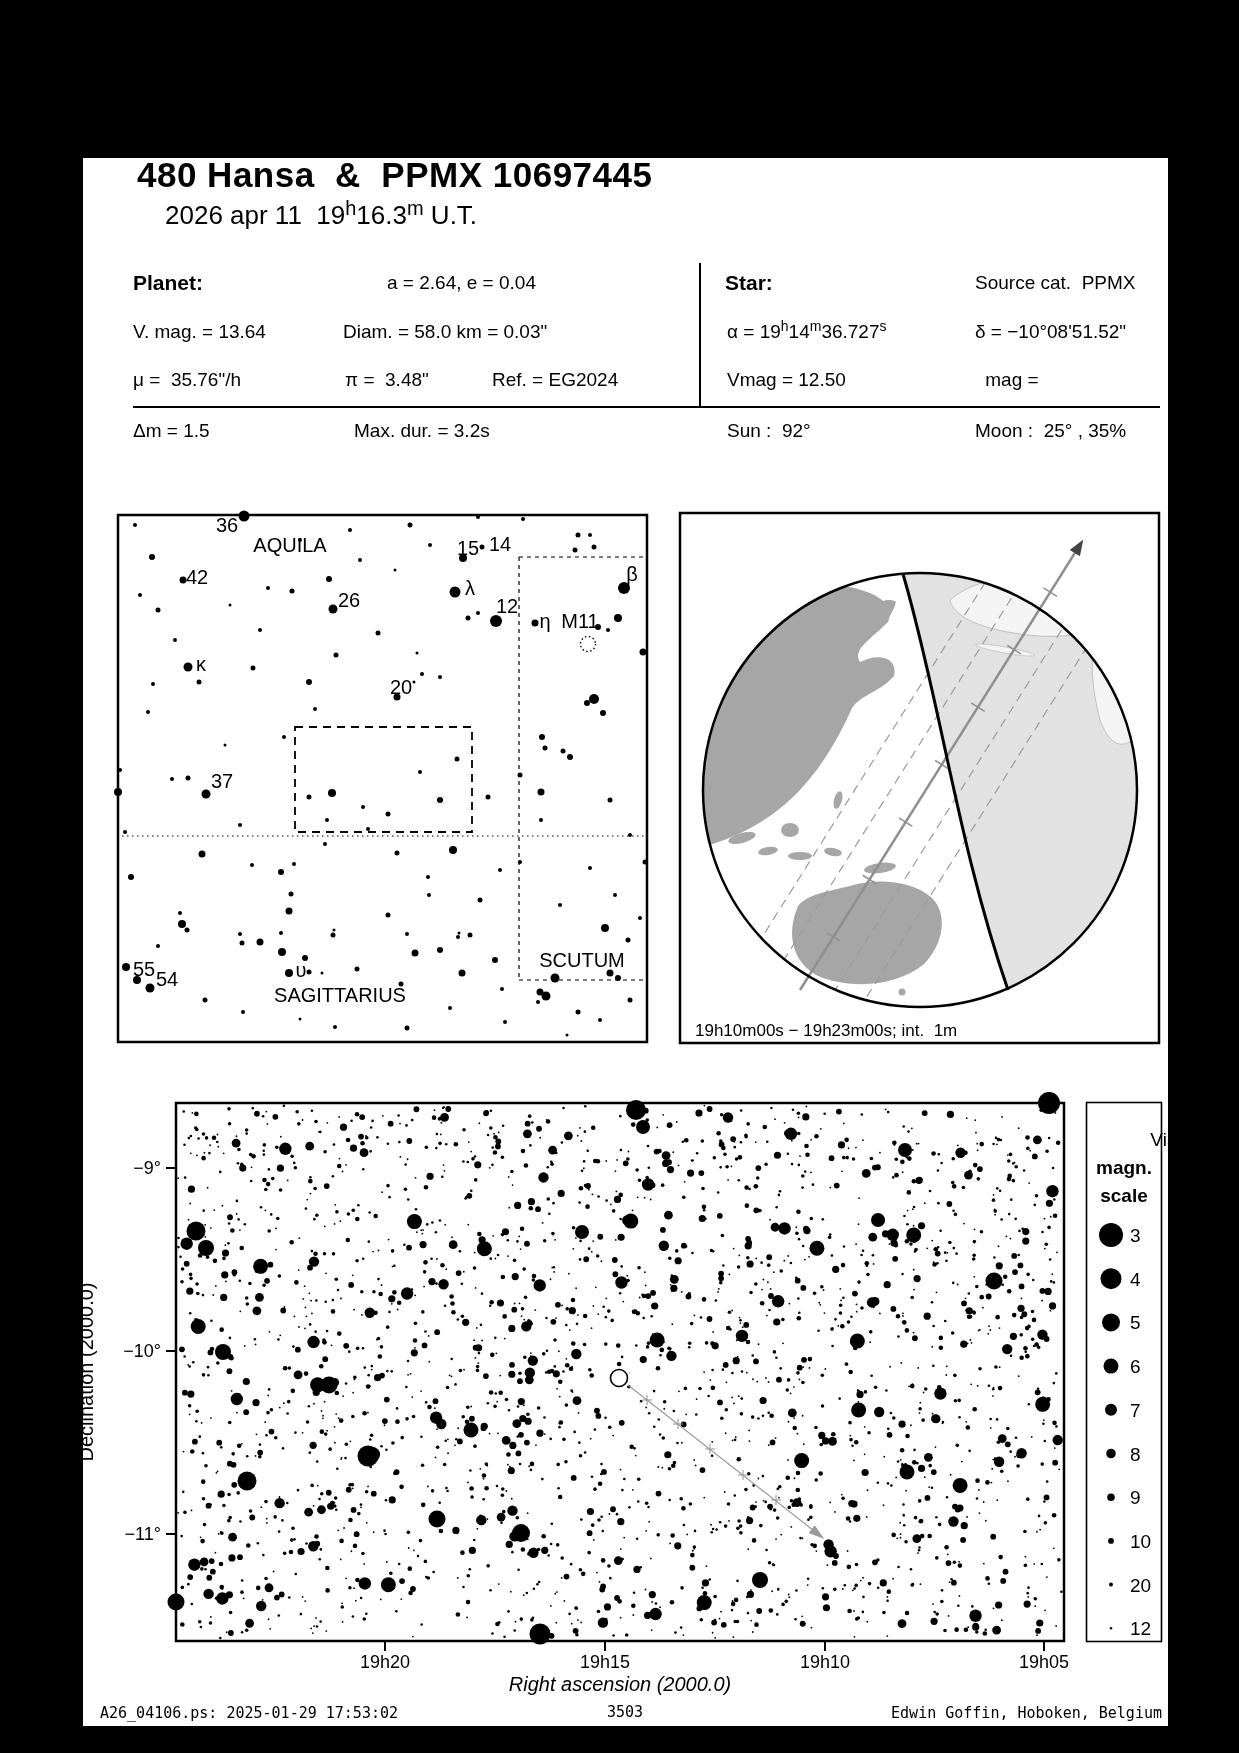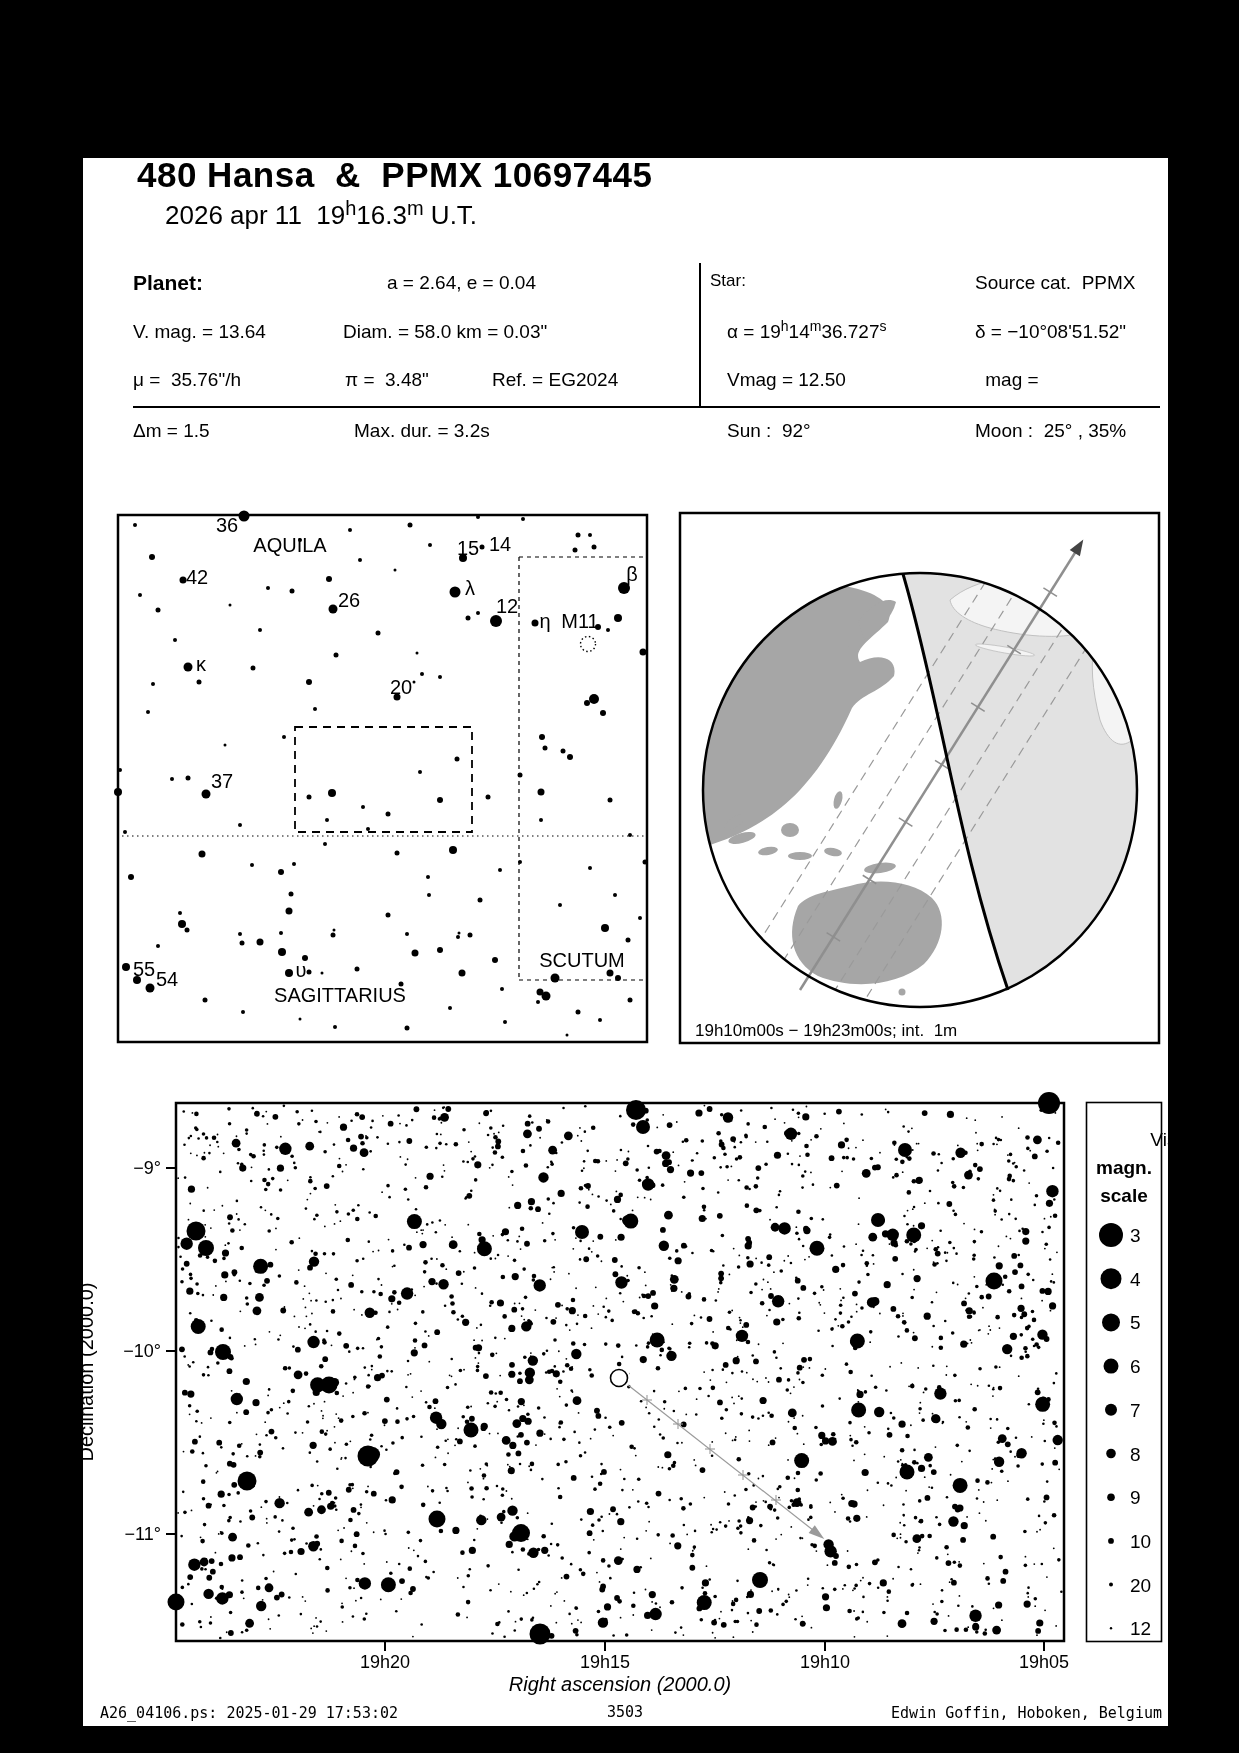--- a/index.html
+++ b/index.html
@@ -22,21 +22,21 @@
 <body>
 
 <div id="page">
   <div id="paper"></div>
 
   <div class="abs" id="title">480 Hansa  &amp;  PPMX 10697445</div>
   <div class="abs" id="subtitle"><span>2026 apr 11  19</span><span class="supbig">h</span><span>16.3</span><span class="supbig">m</span><span> U.T.</span></div>
 
   <div class="abs t19" style="left:133px;top:272px;font-weight:bold;font-size:21px;">Planet:</div>
   <div class="abs t19" style="left:343px;top:273px;margin-left:44px;">a = 2.64, e = 0.04</div>
-  <div class="abs t19" style="left:710px;top:272px;font-weight:normal;font-size:17px;">Star:</div>
+  <div class="abs t19" style="left:725px;top:272px;font-weight:bold;font-size:21px;">Star:</div>
   <div class="abs t19" style="left:975px;top:273px;">Source cat.  PPMX</div>
 
   <div class="abs t19" style="left:133px;top:322px;">V. mag. = 13.64</div>
   <div class="abs t19" style="left:343px;top:322px;">Diam. = 58.0 km = 0.03"</div>
   <div class="abs t19" style="left:727px;top:322px;"><span>α = 19</span><span class="sup">h</span><span>14</span><span class="sup">m</span><span>36.727</span><span class="sup">s</span></div>
   <div class="abs t19" style="left:975px;top:322px;">δ = −10°08'51.52"</div>
 
   <div class="abs t19" style="left:133px;top:370px;">μ =  35.76"/h</div>
   <div class="abs t19" style="left:345px;top:370px;">π =  3.48"</div>
   <div class="abs t19" style="left:492px;top:370px;text-align:right;">Ref. = EG2024</div>

